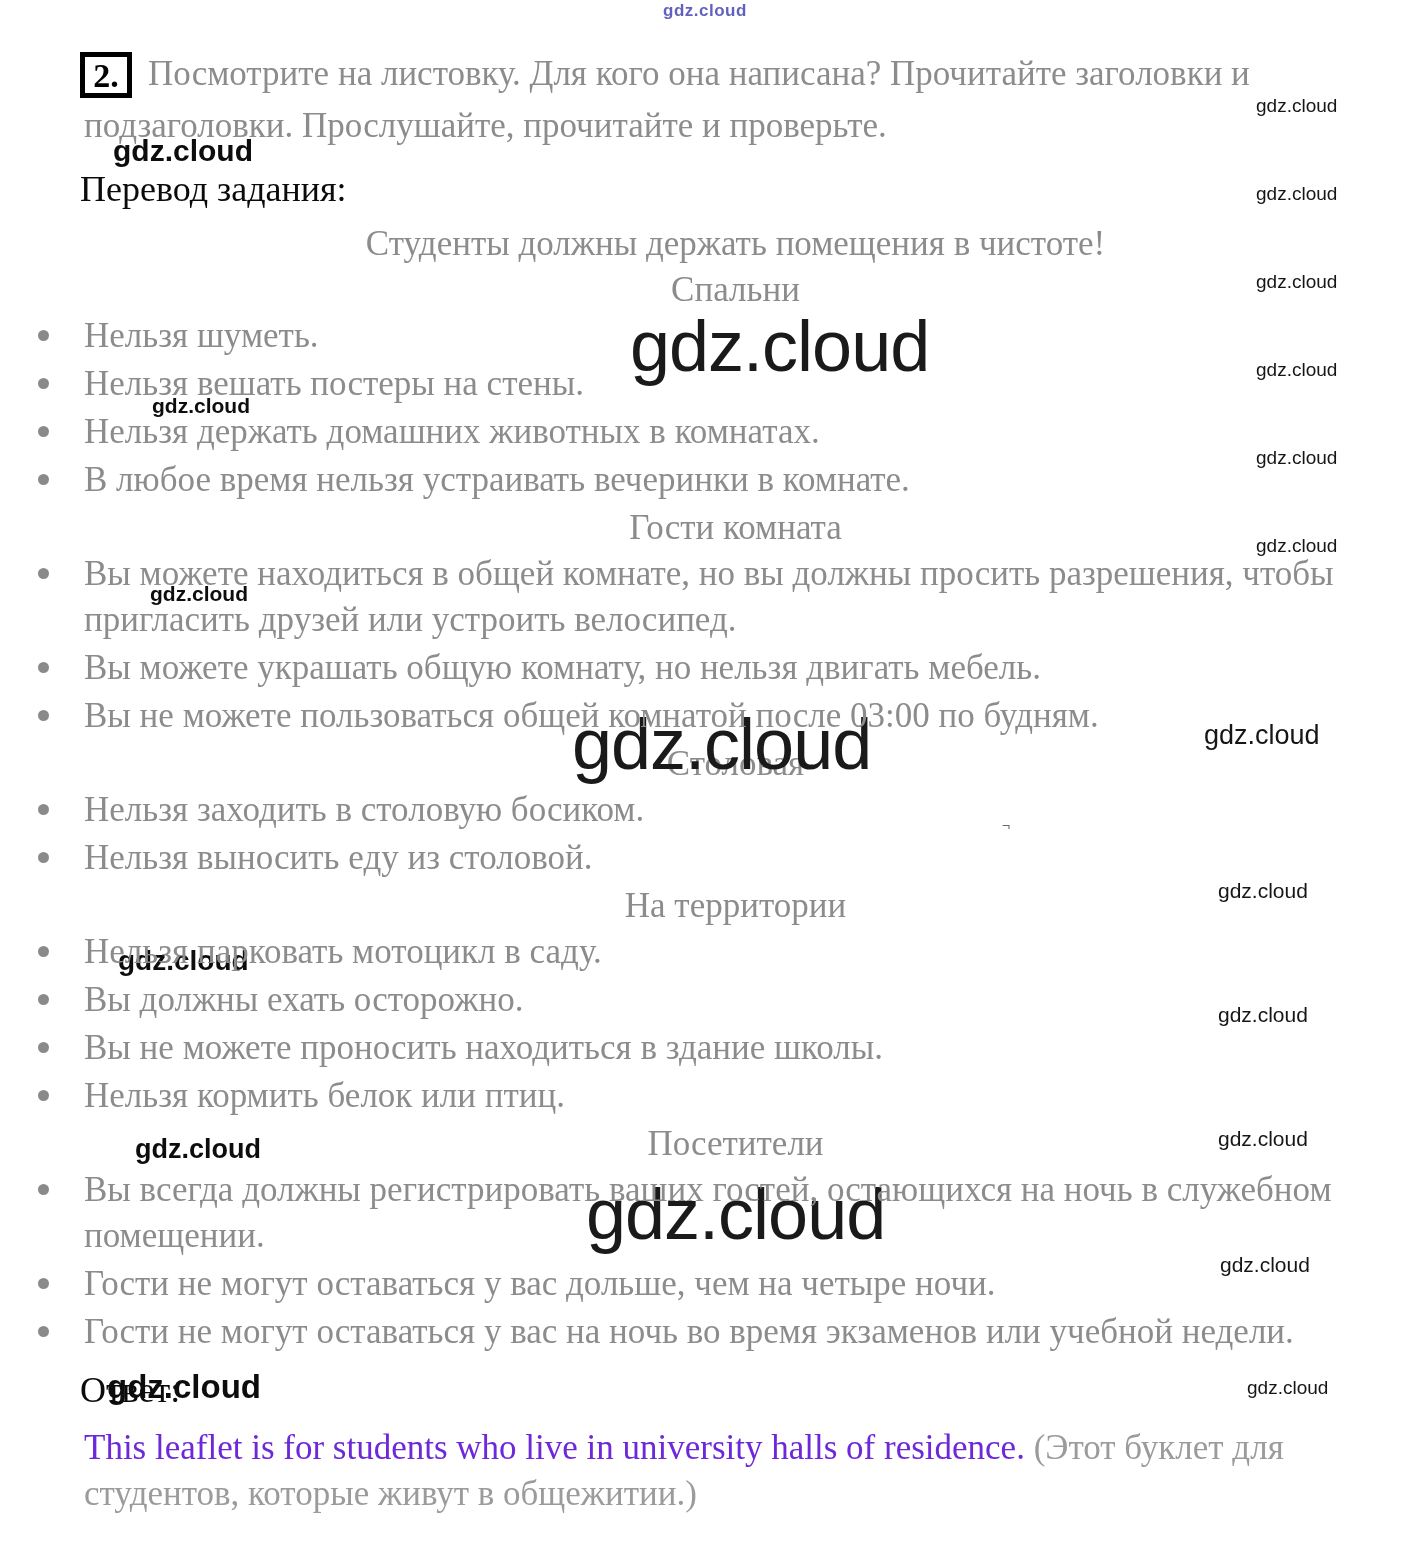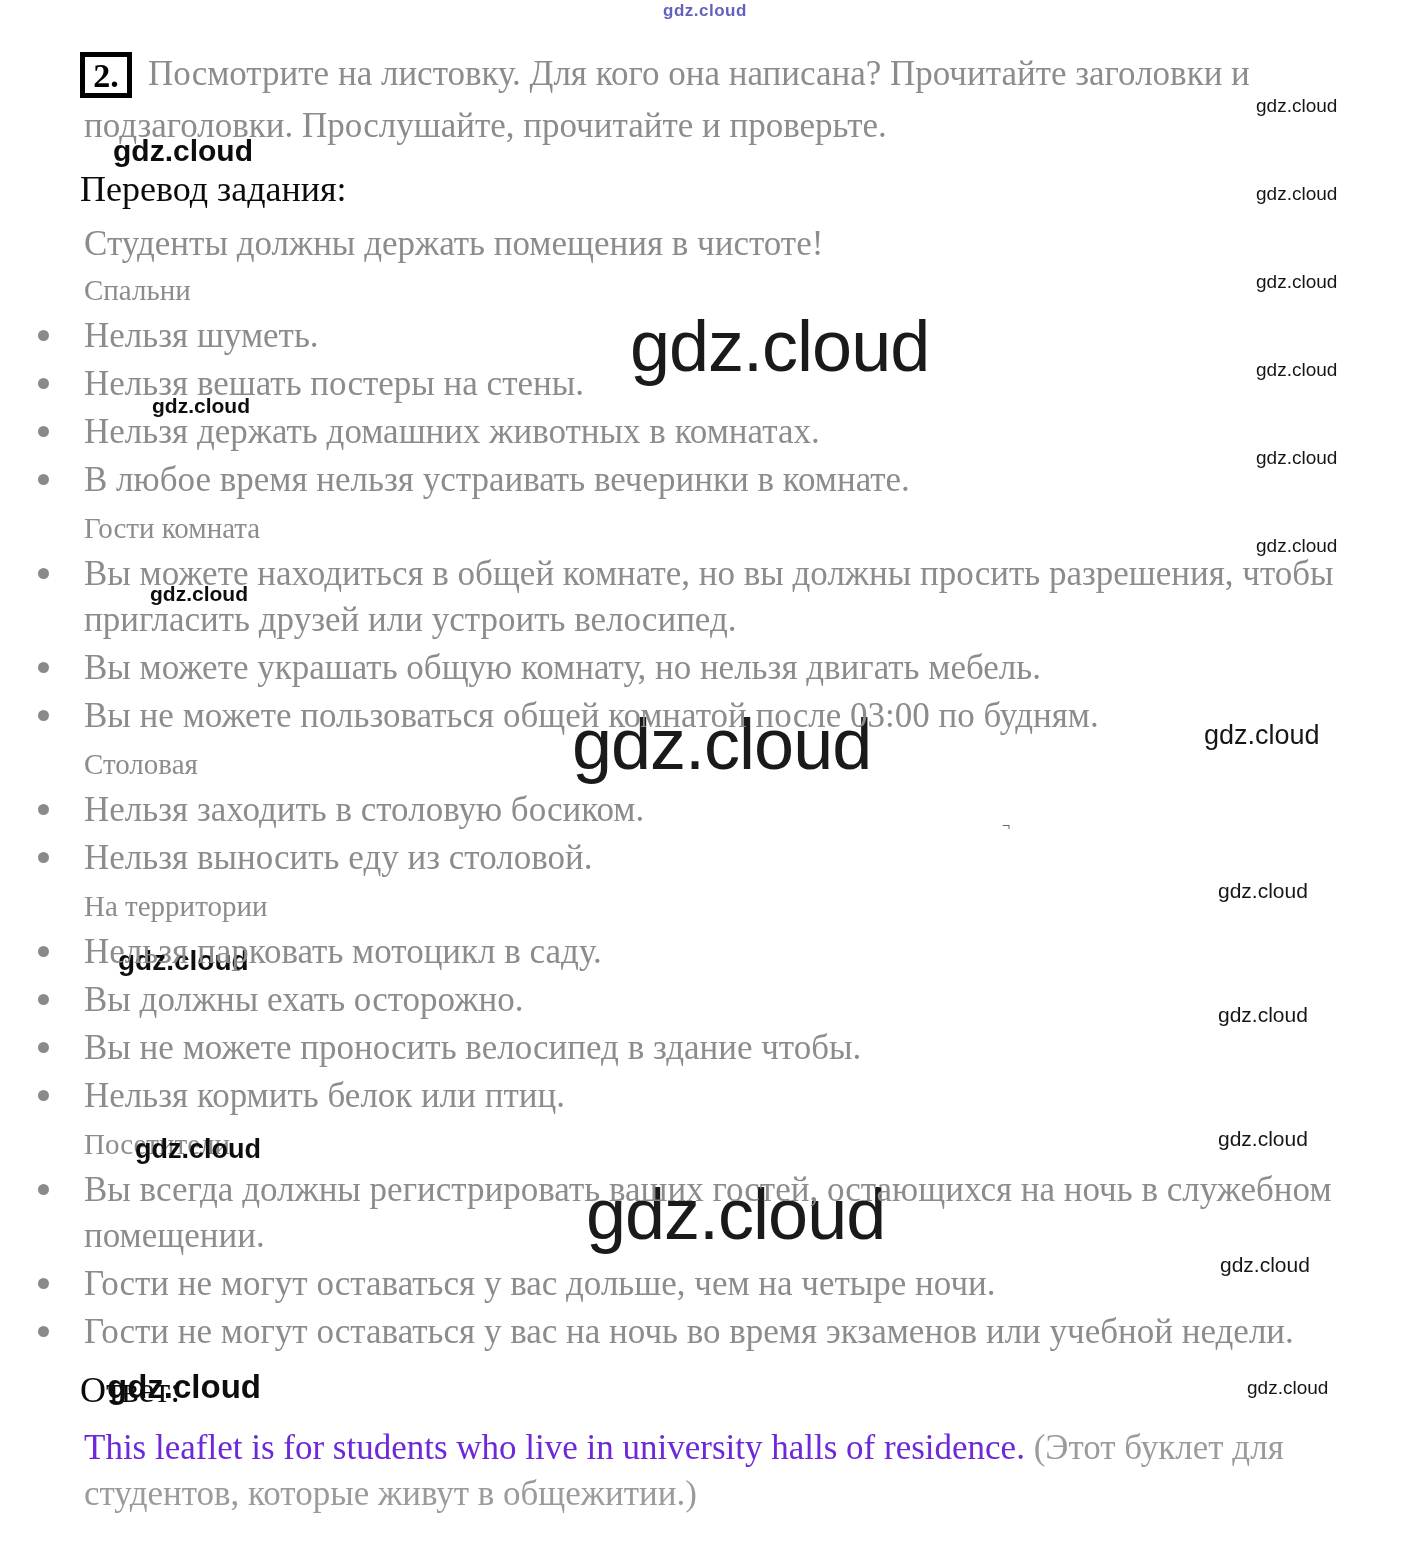--- a/index.html
+++ b/index.html
@@ -19,24 +19,24 @@
   .stray{position:absolute;color:#666;font-family:"Liberation Sans",sans-serif;}
   
   .doc{box-sizing:border-box;width:1407px;padding:48px 20px 0 84px;}
   .task{width:1285px;line-height:52px;font-size:35px;color:#8c8c8c;margin:0 0 0 0;}
   .task:after{content:"";display:block;clear:both;}
   .task-num{
     float:left;width:42px;height:36px;border:5px solid #000;margin:4px 16px 0 -4px;
     text-align:center;line-height:37px;font-size:34px;font-weight:700;color:#000;background:#fff;
   }
   .h{font-size:36px;font-weight:400;color:#0b0b0b;margin:14px 0 0 -4px;line-height:46px;}
-  .g{color:#8c8c8c;}
+  .g{color:#8c8c8c;text-align:center;}
   p{margin:0;}
   .intro{font-size:35px;line-height:46px;margin-top:9px;}
-  .sub{font-size:29px;line-height:46px;}
+  .sub{font-size:35px;line-height:46px;}
   ul.list{list-style:none;margin:0;padding:0;width:1260px;}
   ul.list li{
     position:relative;font-size:35px;line-height:46px;color:#8c8c8c;margin:0 0 2px 0;
   }
   ul.list li:before{
     content:"";position:absolute;left:-46px;top:17px;width:11px;height:11px;
     border-radius:50%;background:#8a8a8a;
   }
   .ans-h{margin-top:12px;}
   .answer{width:1330px;font-size:35px;line-height:46px;margin-top:12px;}
@@ -105,21 +105,21 @@
     <p class="g sub">Столовая</p>
     <ul class="list">
       <li><span>Нельзя заходить в столовую босиком.</span></li>
       <li><span>Нельзя выносить еду из столовой.</span></li>
     </ul>
 
     <p class="g sub">На территории</p>
     <ul class="list">
       <li><span>Нельзя парковать мотоцикл в саду.</span></li>
       <li><span>Вы должны ехать осторожно.</span></li>
-      <li><span>Вы не можете проносить велосипед в здание чтобы.</span></li>
+      <li><span>Вы не можете проносить находиться в здание школы.</span></li>
       <li><span>Нельзя кормить белок или птиц.</span></li>
     </ul>
 
     <p class="g sub">Посетители</p>
     <ul class="list">
       <li><span>Вы всегда должны регистрировать ваших гостей, остающихся на ночь в служебном помещении.</span></li>
       <li><span>Гости не могут оставаться у вас дольше, чем на четыре ночи.</span></li>
       <li><span>Гости не могут оставаться у вас на ночь во время экзаменов или учебной недели.</span></li>
     </ul>
 

